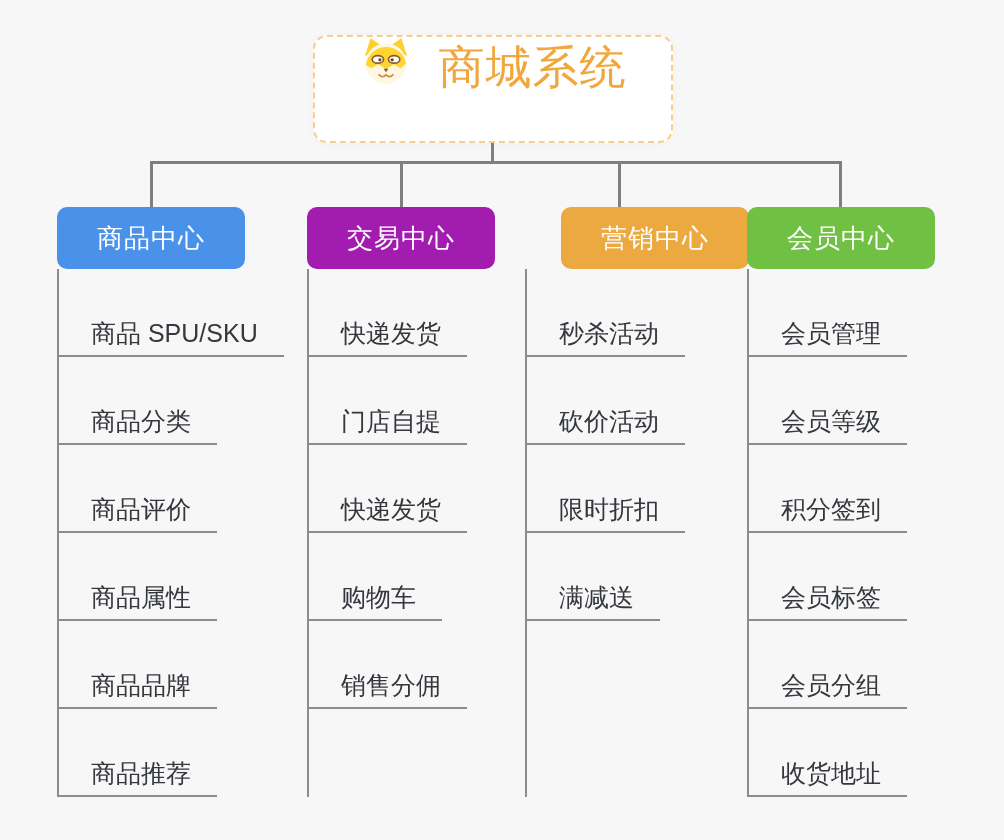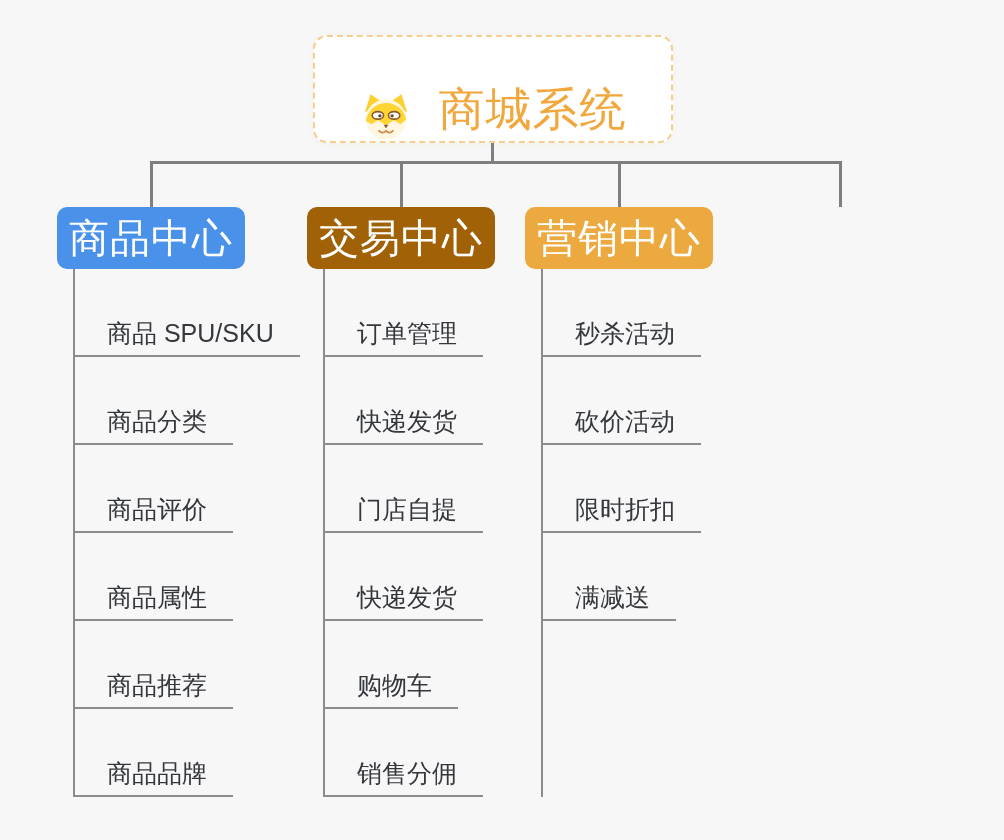--- a/index.html
+++ b/index.html
@@ -11,21 +11,21 @@
   }
   .canvas { position: relative; width: 1004px; height: 840px; }
 
   
   .root {
     position: absolute; left: 313px; top: 35px;
     width: 360px; height: 108px;
     background: #FFFFFF;
     border: 2px dashed #F5CE90;
     border-radius: 14px;
-    display: flex; align-items: flex-end; justify-content: center; gap: 27px;
+    display: flex; align-items: flex-start; justify-content: center; gap: 27px;
     box-shadow: 0 1px 5px rgba(240, 180, 80, 0.12);
   }
   .root-title {
     font-size: 46px;
     color: #F2A73D;
     letter-spacing: 1px;
     white-space: nowrap;
   }
   .root-icon { width: 52px; height: 48px; flex: 0 0 auto; }
 
@@ -48,27 +48,26 @@
   .branch:nth-child(4) { left: 747px; }
 
   .branch-header {
     width: 188px; height: 62px;
     border-radius: 10px;
     display: flex; align-items: center; justify-content: center;
     cursor: default;
   }
   .branch-label {
     color: #FFFFFF;
-    font-size: 40px;
+    font-size: 26px;
     letter-spacing: 1px;
     white-space: nowrap;
   }
 
   .branch-children {
-    margin-left: 16px;
     border-left: 2px solid #8C8C8C;
     height: 528px;
     width: fit-content;
   }
   .leaf {
     height: 88px;
     display: flex; align-items: flex-end;
   }
   .leaf-label {
     font-size: 25px;
@@ -123,37 +122,34 @@
 
   <div class="leaf">
     <span class="leaf-label">商品评价</span>
   </div>
 
   <div class="leaf">
     <span class="leaf-label">商品属性</span>
   </div>
 
   <div class="leaf">
+    <span class="leaf-label">商品品牌</span>
+  </div>
+
+  <div class="leaf">
     <span class="leaf-label">商品推荐</span>
   </div>
-
-  <div class="leaf">
-    <span class="leaf-label">商品品牌</span>
-  </div>
-</div>
-  </div>
-
-  <div class="branch">
-    <div class="branch-header" style="background: #a16207;">
+</div>
+  </div>
+
+  <div class="branch">
+    <div class="branch-header" style="background: #a21caf;">
       <span class="branch-label">交易中心</span>
     </div>
     <div class="branch-children">
-  <div class="leaf">
-    <span class="leaf-label">订单管理</span>
-  </div>
 
   <div class="leaf">
     <span class="leaf-label">快递发货</span>
   </div>
 
   <div class="leaf">
     <span class="leaf-label">门店自提</span>
   </div>
 
   <div class="leaf">
@@ -164,21 +160,21 @@
     <span class="leaf-label">购物车</span>
   </div>
 
   <div class="leaf">
     <span class="leaf-label">销售分佣</span>
   </div>
 </div>
   </div>
 
   <div class="branch">
-    <div class="branch-header" style="background: rgb(235, 169, 63);">
+    <div class="branch-header" style="background: rgb(235, 169, 63); margin-left: 36px;">
       <span class="branch-label">营销中心</span>
     </div>
     <div class="branch-children">
 
   <div class="leaf">
     <span class="leaf-label">秒杀活动</span>
   </div>
 
 
   <div class="leaf">
@@ -188,14 +184,44 @@
   <div class="leaf">
     <span class="leaf-label">限时折扣</span>
   </div>
 
   <div class="leaf">
     <span class="leaf-label">满减送</span>
   </div>
 </div>
   </div>
 
+  <div class="branch">
+    <div class="branch-header" style="background: rgb(112, 192, 67);">
+      <span class="branch-label">会员中心</span>
+    </div>
+    <div class="branch-children">
+  <div class="leaf">
+    <span class="leaf-label">会员管理</span>
+  </div>
+
+  <div class="leaf">
+    <span class="leaf-label">会员等级</span>
+  </div>
+
+  <div class="leaf">
+    <span class="leaf-label">积分签到</span>
+  </div>
+
+  <div class="leaf">
+    <span class="leaf-label">会员标签</span>
+  </div>
+
+  <div class="leaf">
+    <span class="leaf-label">会员分组</span>
+  </div>
+
+  <div class="leaf">
+    <span class="leaf-label">收货地址</span>
+  </div>
+</div>
+  </div>
 </div>
 </div>
 
 </body></html>

